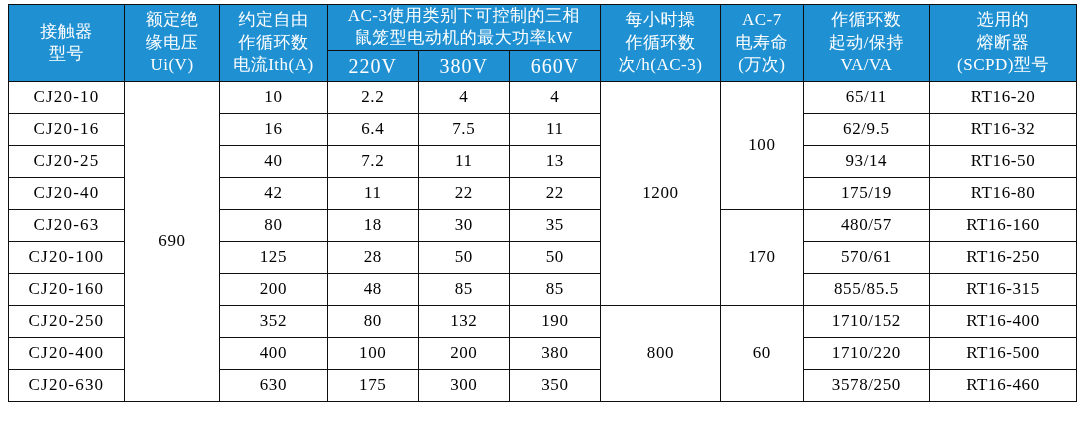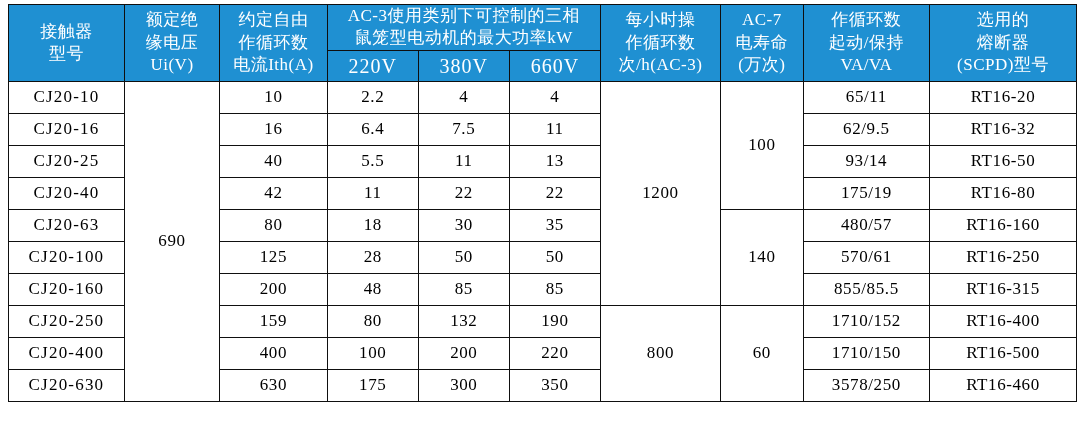--- a/index.html
+++ b/index.html
@@ -154,42 +154,42 @@
         <td>16</td>
         <td>6.4</td>
         <td>7.5</td>
         <td>11</td>
         <td>62/9.5</td>
         <td>RT16-32</td>
       </tr>
       <tr>
         <td class="model">CJ20-25</td>
         <td>40</td>
-        <td>5.5</td>
+        <td>7.2</td>
         <td>11</td>
         <td>13</td>
         <td>93/14</td>
         <td>RT16-50</td>
       </tr>
       <tr>
         <td class="model">CJ20-40</td>
         <td>42</td>
         <td>11</td>
         <td>22</td>
         <td>22</td>
         <td>175/19</td>
         <td>RT16-80</td>
       </tr>
       <tr>
         <td class="model">CJ20-63</td>
         <td>80</td>
         <td>18</td>
         <td>30</td>
         <td>35</td>
-        <td rowspan="3">140</td>
+        <td rowspan="3">170</td>
         <td>480/57</td>
         <td>RT16-160</td>
       </tr>
       <tr>
         <td class="model">CJ20-100</td>
         <td>125</td>
         <td>28</td>
         <td>50</td>
         <td>50</td>
         <td>570/61</td>
@@ -199,36 +199,36 @@
         <td class="model">CJ20-160</td>
         <td>200</td>
         <td>48</td>
         <td>85</td>
         <td>85</td>
         <td>855/85.5</td>
         <td>RT16-315</td>
       </tr>
       <tr>
         <td class="model">CJ20-250</td>
-        <td>159</td>
+        <td>352</td>
         <td>80</td>
         <td>132</td>
         <td>190</td>
         <td rowspan="3">800</td>
         <td rowspan="3">60</td>
         <td>1710/152</td>
         <td>RT16-400</td>
       </tr>
       <tr>
         <td class="model">CJ20-400</td>
         <td>400</td>
         <td>100</td>
         <td>200</td>
-        <td>220</td>
-        <td>1710/150</td>
+        <td>380</td>
+        <td>1710/220</td>
         <td>RT16-500</td>
       </tr>
       <tr>
         <td class="model">CJ20-630</td>
         <td>630</td>
         <td>175</td>
         <td>300</td>
         <td>350</td>
         <td>3578/250</td>
         <td>RT16-460</td>

